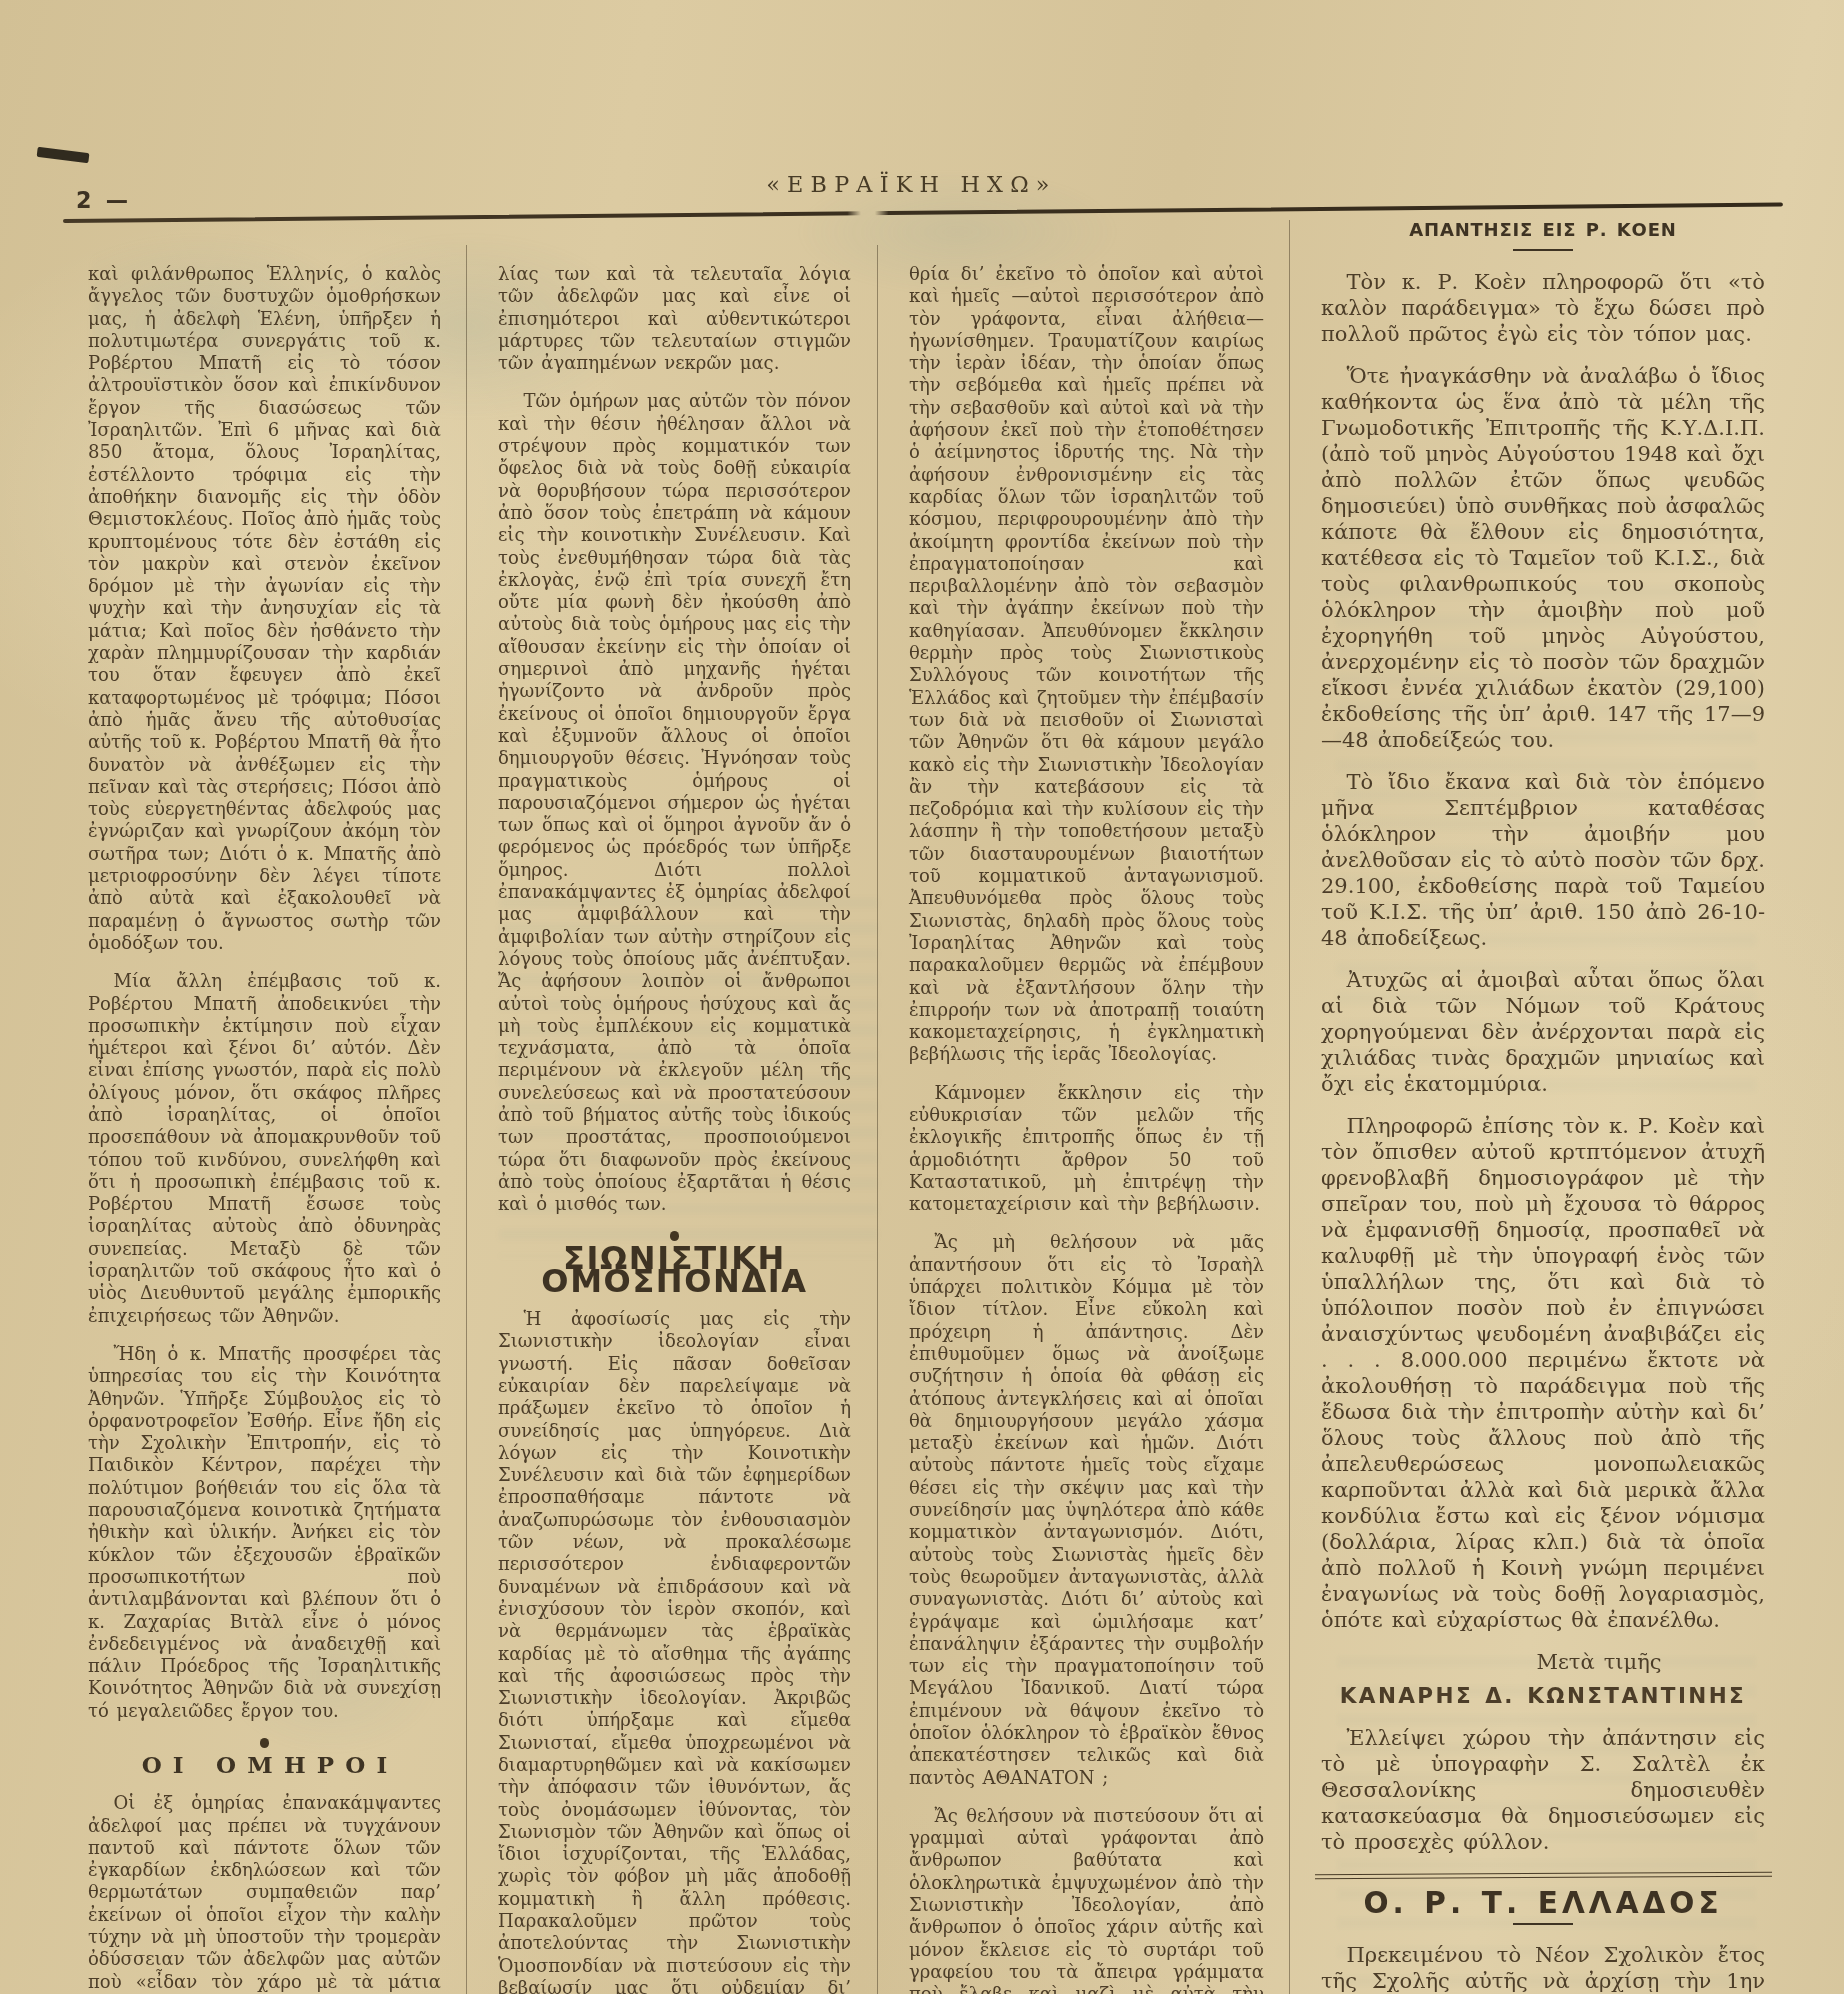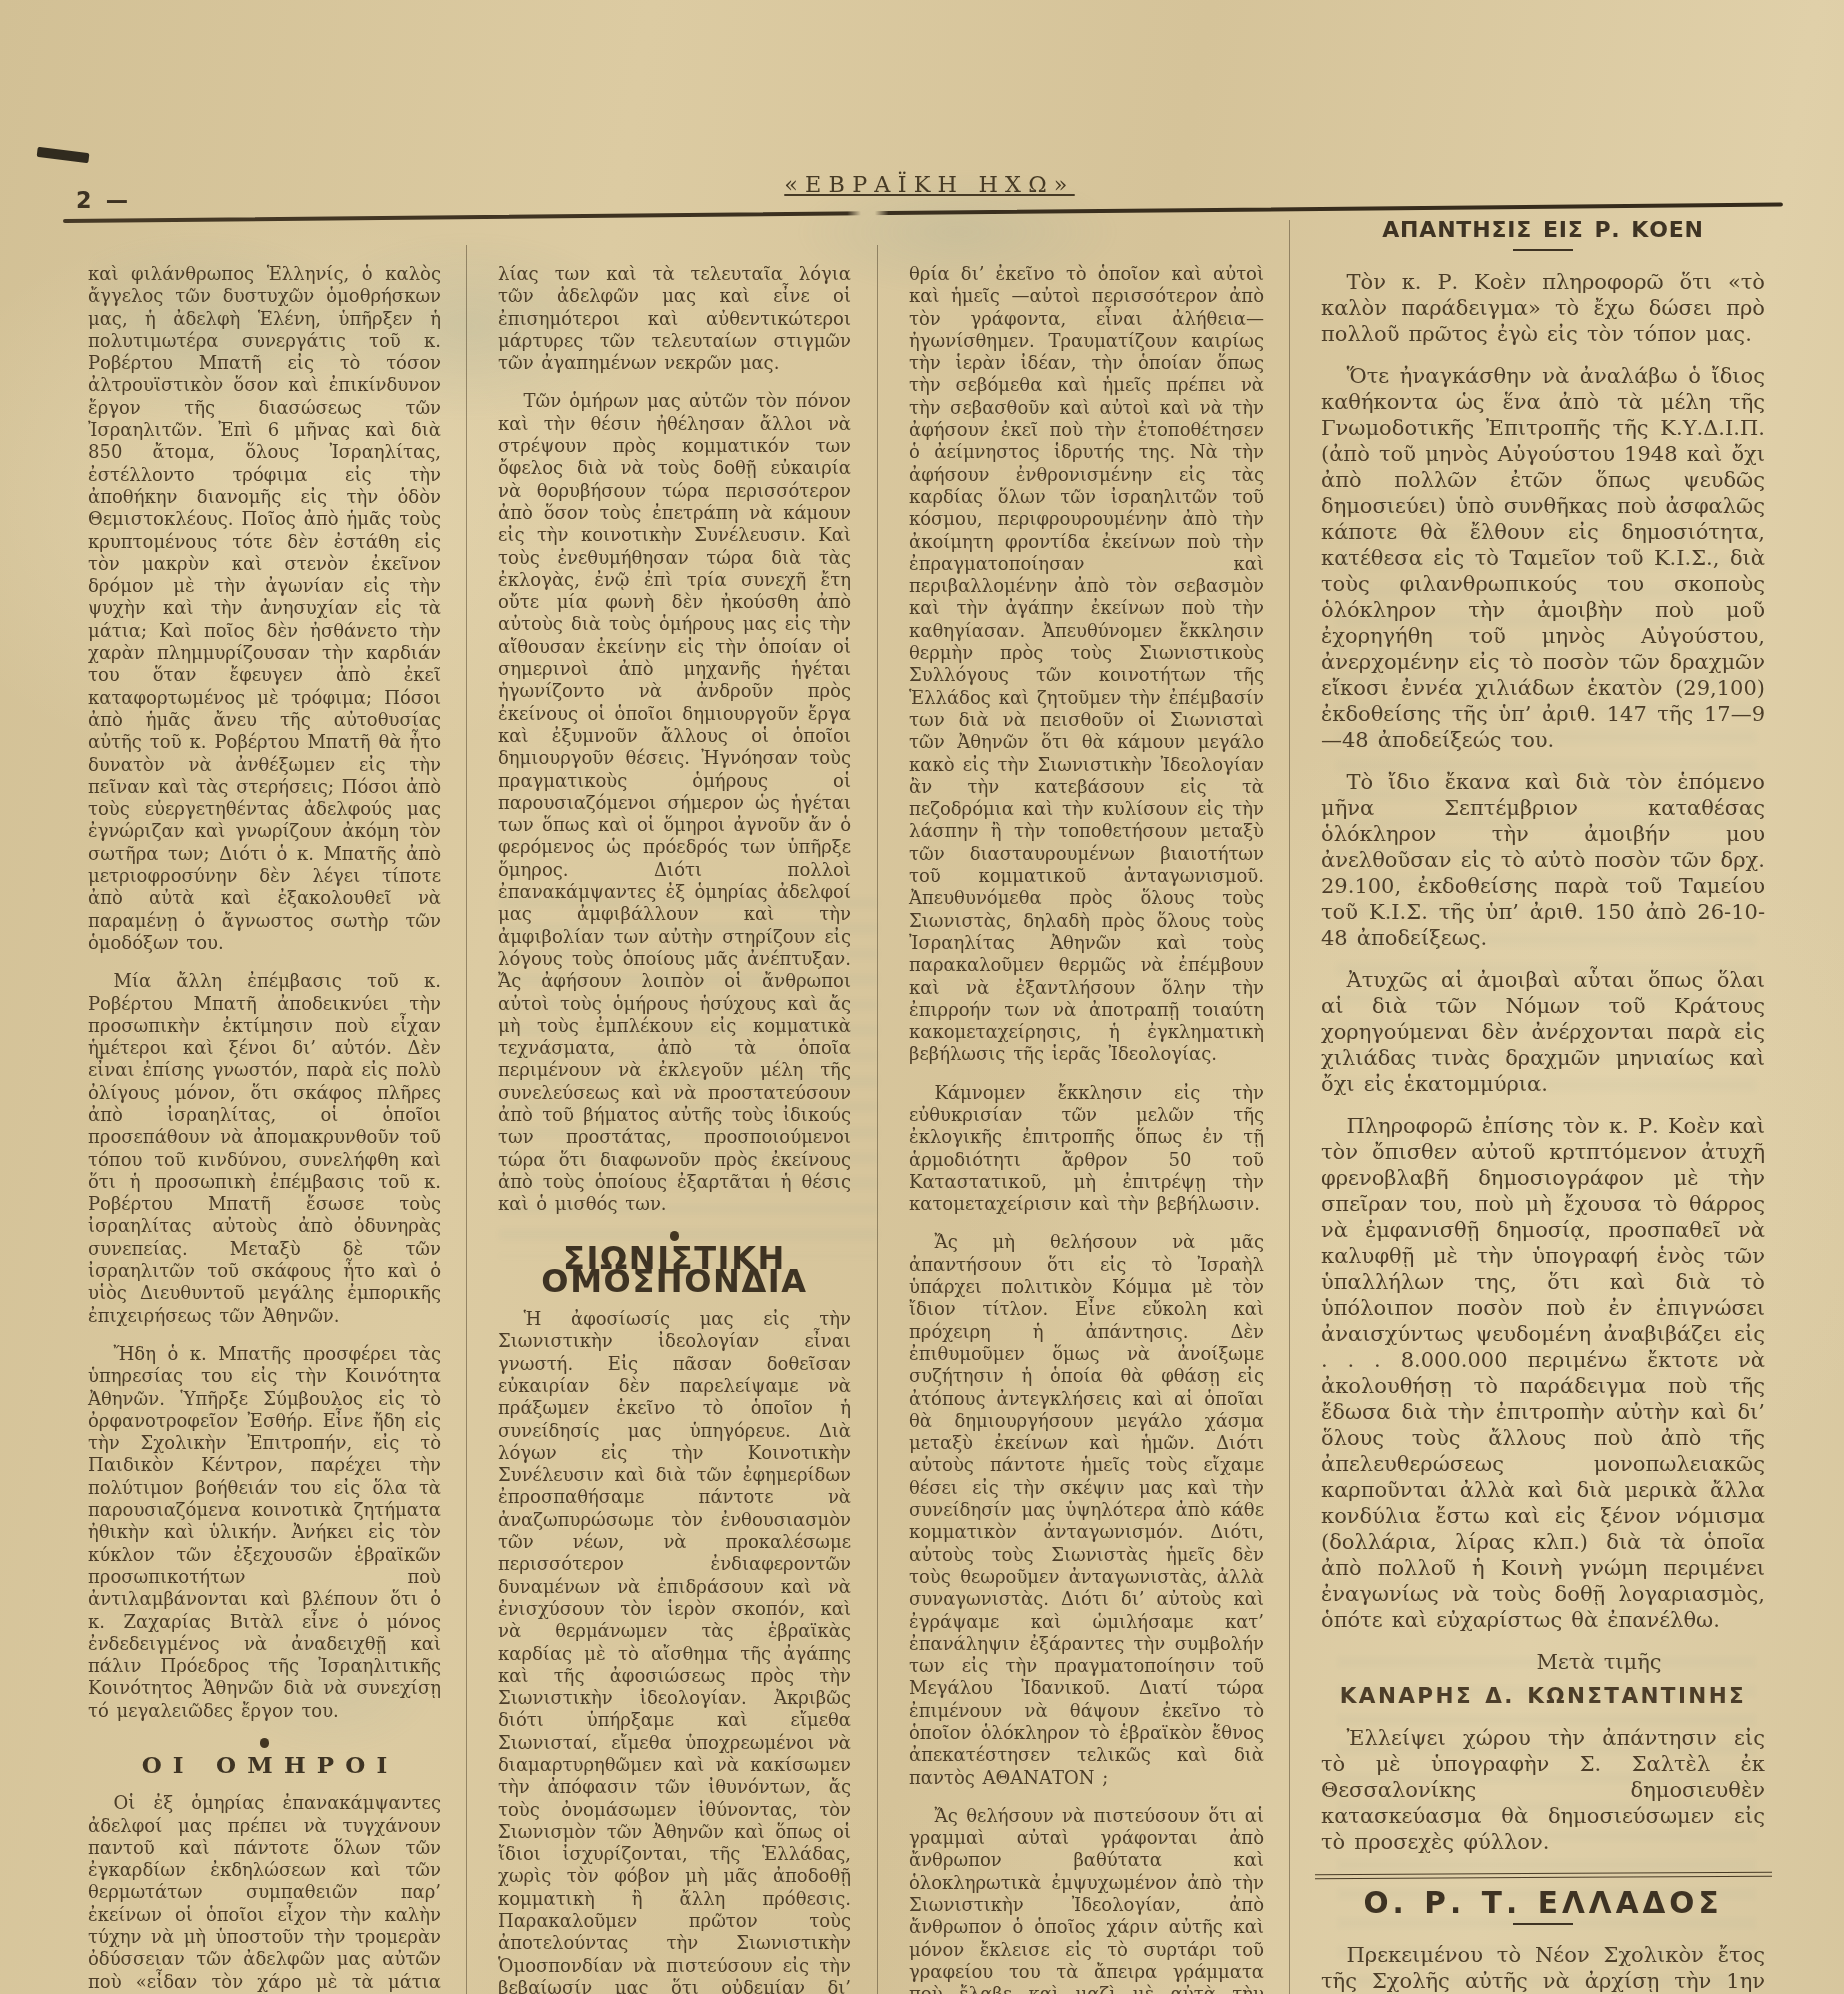--- a/index.html
+++ b/index.html
@@ -17,22 +17,22 @@
       background:radial-gradient(45% 60% at 20% 50%, rgba(126,152,144,.18), transparent 70%),
                  radial-gradient(45% 60% at 70% 50%, rgba(126,152,144,.15), transparent 70%);}
   .g2{left:778px;top:172px;width:359px;height:120px;background:radial-gradient(60% 70% at 50% 50%, rgba(126,152,144,.14), transparent 75%);}
   .g3{left:499px;top:898px;width:379px;height:359px;background:repeating-linear-gradient(180deg, rgba(120,148,140,.10) 0 10.4px, transparent 10.4px 25.5px);opacity:.55;}
   .g4{left:1337px;top:499px;width:419px;height:598px;background:repeating-linear-gradient(180deg, rgba(118,146,138,.09) 0 12px, transparent 12px 29px);opacity:.5;}
   .g5{left:1337px;top:1656px;width:419px;height:758px;background:repeating-linear-gradient(180deg, rgba(118,146,138,.09) 0 12px, transparent 12px 29px);opacity:.45;}
   .g6{left:192px;top:1576px;width:279px;height:199px;background:radial-gradient(55% 55% at 50% 50%, rgba(126,152,144,.12), transparent 72%);}
 
   .pagenum{position:absolute;left:76px;top:187px;font-family:"DejaVu Sans",sans-serif;
     font-weight:bold;font-size:22.3px;letter-spacing:3.2px;color:#3d3222;}
-  .masthead{position:absolute;left:758px;top:171px;width:343px;text-align:center;
-    font-size:22.3px;letter-spacing:7.2px;color:#473b26;text-decoration:underline;}
+  .masthead{position:absolute;left:740px;top:171px;width:343px;text-align:center;
+    font-size:22.3px;letter-spacing:7.2px;color:#473b26;}
   .toprule{position:absolute;left:63px;top:219px;width:1720px;height:4.4px;border-radius:2.4px;
     background:linear-gradient(90deg,#463926 0%,#3a2f1f 45.6%,rgba(58,47,31,0) 46.4%,rgba(58,47,31,0) 47.2%,#3a2f1f 48%,#342a1b 100%);
     transform:rotate(-0.55deg);transform-origin:left center;}
   .divider{position:absolute;width:1.2px;background:rgba(70,56,36,.48);}
   .d1{left:466px;top:245px;height:2334px;}
   .d2{left:877px;top:245px;height:2334px;}
   .d3{left:1289px;top:220px;height:2366px;}
 
   .col{position:absolute;text-align:justify;overflow:hidden;}
   .c1{left:72px; top:247px;width:385px;height:2350px;font-size:18px;line-height:22.3px;word-spacing:2px;}
@@ -40,21 +40,21 @@
   .c3{left:893px;top:247px;width:387px;height:2410px;font-size:18px;line-height:22.3px;word-spacing:2px;}
   .c4{left:1305px;top:217px;width:476px;height:2418px;font-size:21px;line-height:26px;word-spacing:2.4px;}
 
   .para{margin:16px;text-indent:25.5px;}
   .para.noind{text-indent:0;}
   .bullet{width:9.6px;height:9.6px;border-radius:50%;background:#433622;margin:11.2px auto 6.4px;}
   .head{font-weight:bold;color:#3e3323;text-align:center;font-family:"DejaVu Sans",sans-serif;}
   .head.spread{font-family:"DejaVu Serif",serif;font-size:23px;letter-spacing:11.2px;margin:1.6px 0 10.4px;text-indent:11.2px;}
   .head.big{font-size:32px;letter-spacing:1.6px;margin:3.2px 0 10.4px;}
   .head.opaie{font-size:26px;letter-spacing:4.8px;margin:3.2px 0 10.4px;}
-  .head.main{font-size:22px;letter-spacing:0.8px;margin:0 0 1.6px;}
+  .head.main{font-size:18px;letter-spacing:0.8px;margin:0 0 1.6px;}
   .head.ort{font-size:29.5px;letter-spacing:4px;margin:12px 0 1.6px;}
   .headdash{width:60px;height:0;border-top:2.8px solid #3e3323;margin:6.4px auto 17.6px;}
   .tline{margin:0 0;}
   .a-center{text-align:center;}
   .sig{text-align:center;padding-left:112px;margin-top:11.2px;}
   .name{text-align:center;font-family:"DejaVu Sans",sans-serif;font-weight:bold;
         font-size:21.5px;letter-spacing:2.4px;margin:8px 0 12px;}
   .xrule{height:2.8px;border-top:1.6px solid #473a26;border-bottom:0.8px solid #473a26;
          margin:18.4px 9.6px 5.6px;transform:rotate(-0.3deg);}
   .smudge{position:absolute;left:37px;top:150px;width:52px;height:10.4px;background:#141109;

